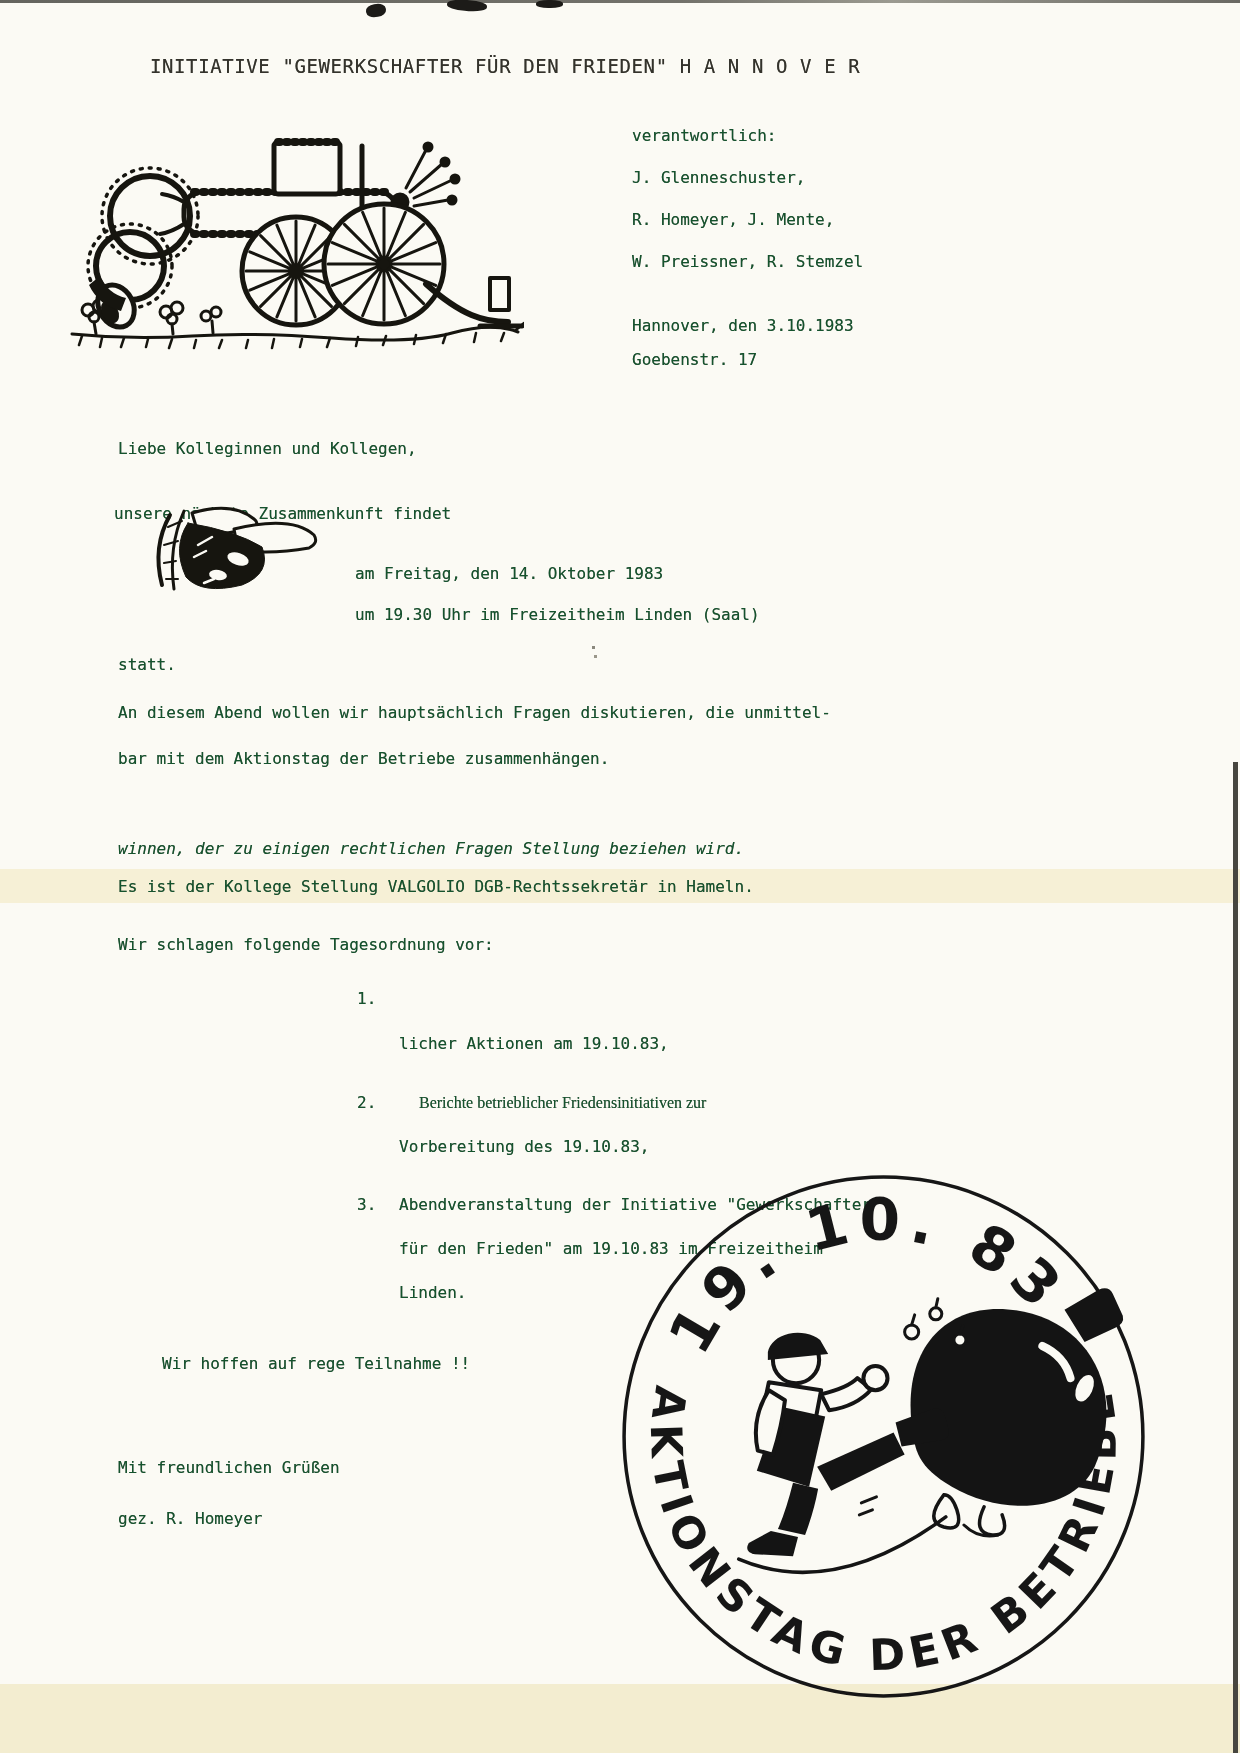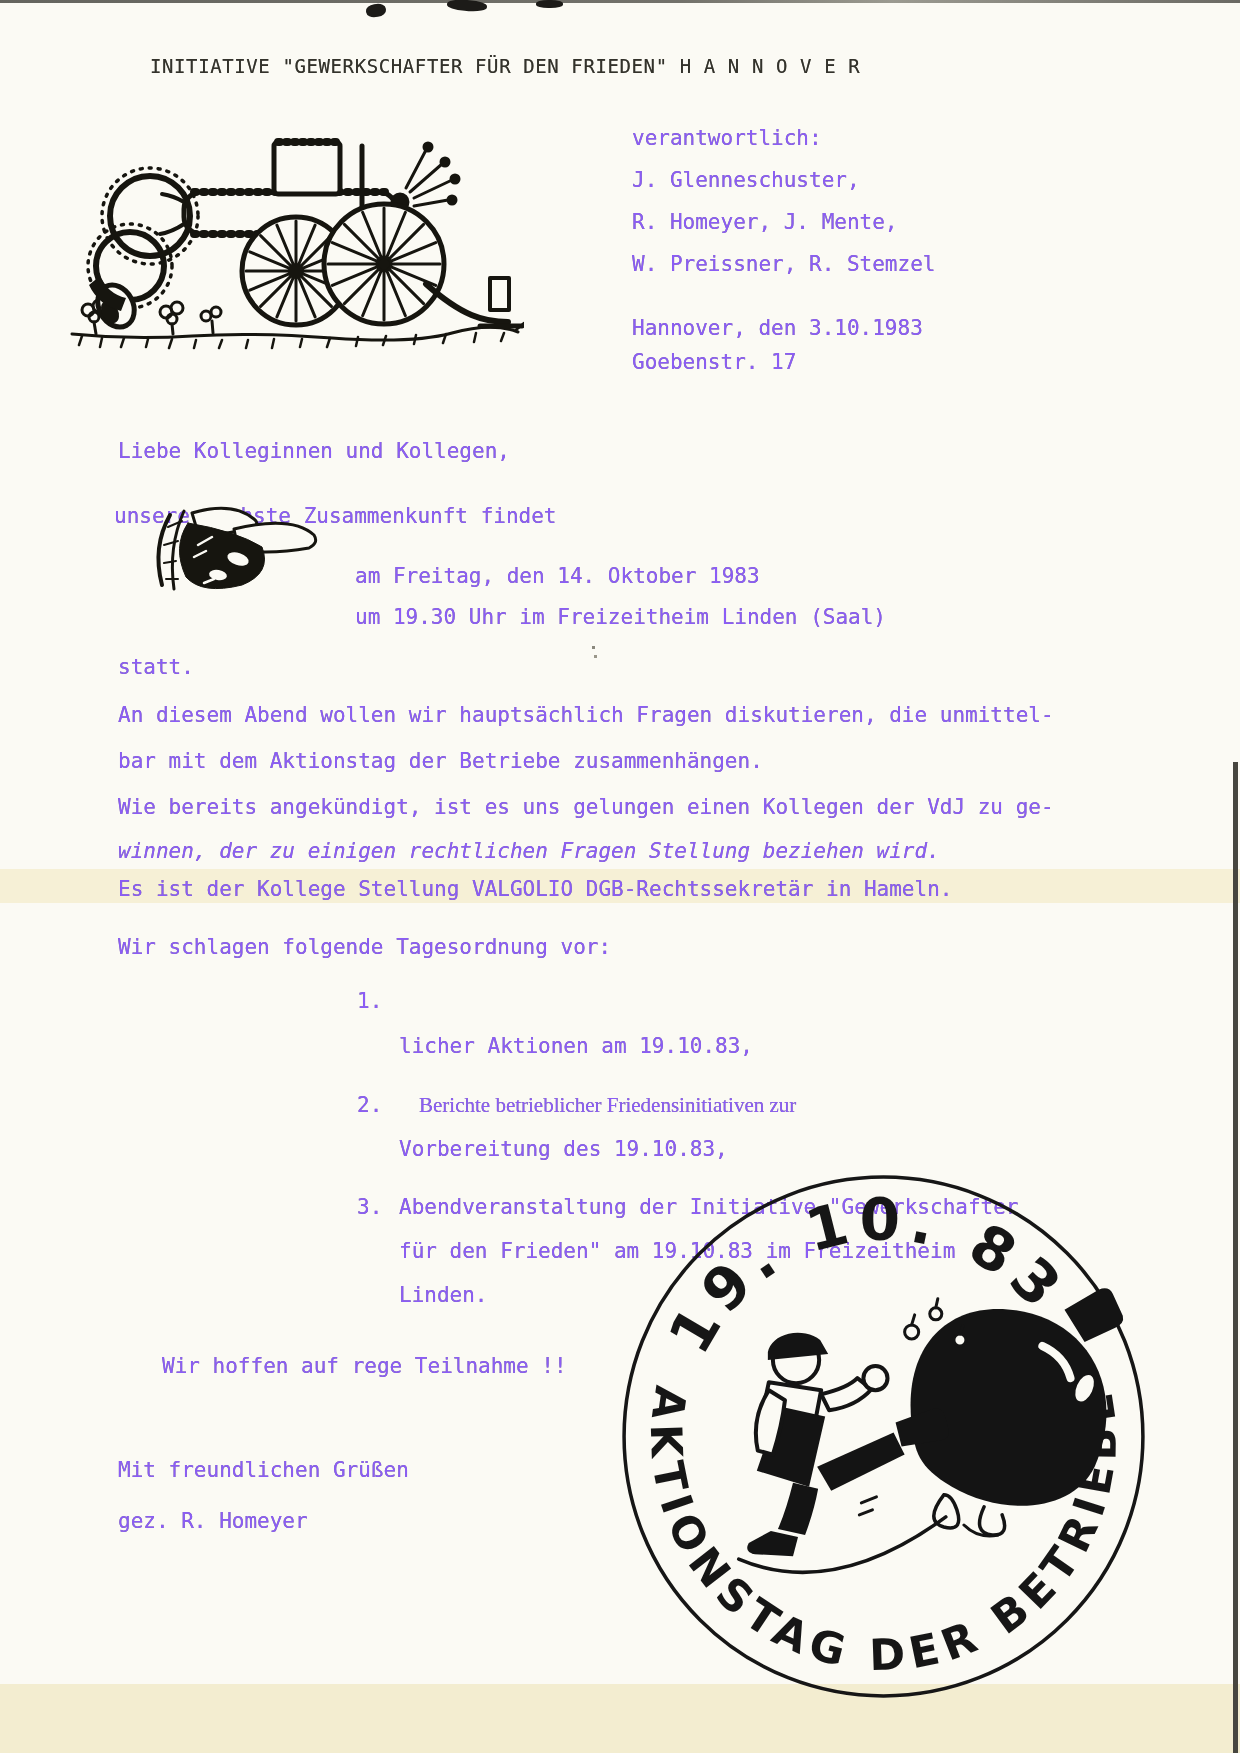--- a/index.html
+++ b/index.html
@@ -8,23 +8,23 @@
     width:1240px;height:1753px;
     margin:0 auto;
     background:#fbfaf4;
     overflow:hidden;
     font-family:"DejaVu Sans Mono", monospace;
     color:#26251f;
   }
   .line{
     position:absolute;
     white-space:pre;
-    font-size:21px;
+    font-size:16px;
     line-height:1;
-    color:#8b5cf6;
+    color:#14532d;
     text-shadow:0 0 .5px rgba(20,20,15,.55);
   }
   .hdr{
     font-size:19px;
     letter-spacing:.6px;
     color:#33322b;
   }
   .band{position:absolute;left:0;width:100%;pointer-events:none;}
   .blob{position:absolute;background:#1c1b18;border-radius:45%;}
   .illus{position:absolute;}
@@ -132,21 +132,20 @@
     <path d="M58,58 l14,-8 M54,70 l12,-6 M64,96 l10,-4" stroke="#fbfaf4" stroke-width="2.5"></path>
   </svg>
 
   <div class="line" style="left:355px;top:566px;text-align:right;">am Freitag, den 14. Oktober 1983</div>
   <div class="line" style="left:355px;top:607px;">um 19.30 Uhr im Freizeitheim Linden (Saal)</div>
   <div class="line" style="left:118px;top:657px;">statt.</div>
 
   <div class="line" style="left:118px;top:705px;">An diesem Abend wollen wir hauptsächlich Fragen diskutieren, die unmittel-</div>
   <div class="line" style="left:118px;top:751px;">bar mit dem Aktionstag der Betriebe zusammenhängen.</div>
 
-  <div class="line" style="left:118px;top:797px;">Wie bereits angekündigt, ist es uns gelungen einen Kollegen der VdJ zu ge-</div>
   <div class="line" style="left:118px;top:841px;font-style:italic;">winnen, der zu einigen rechtlichen Fragen Stellung beziehen wird.</div>
   <div class="line" style="left:118px;top:879px;">Es ist der Kollege Stellung VALGOLIO DGB-Rechtssekretär in Hameln.</div>
 
   <div class="line" style="left:118px;top:937px;">Wir schlagen folgende Tagesordnung vor:</div>
 
   <div class="line" style="left:357px;top:991px;">1.</div>
   <div class="line" style="left:399px;top:1036px;">licher Aktionen am 19.10.83,</div>
 
   <div class="line" style="left:357px;top:1095px;">2.</div>
   <div class="line" style="left:419px;top:1095px;font-family:Liberation Serif, serif;">Berichte betrieblicher Friedensinitiativen zur</div>

